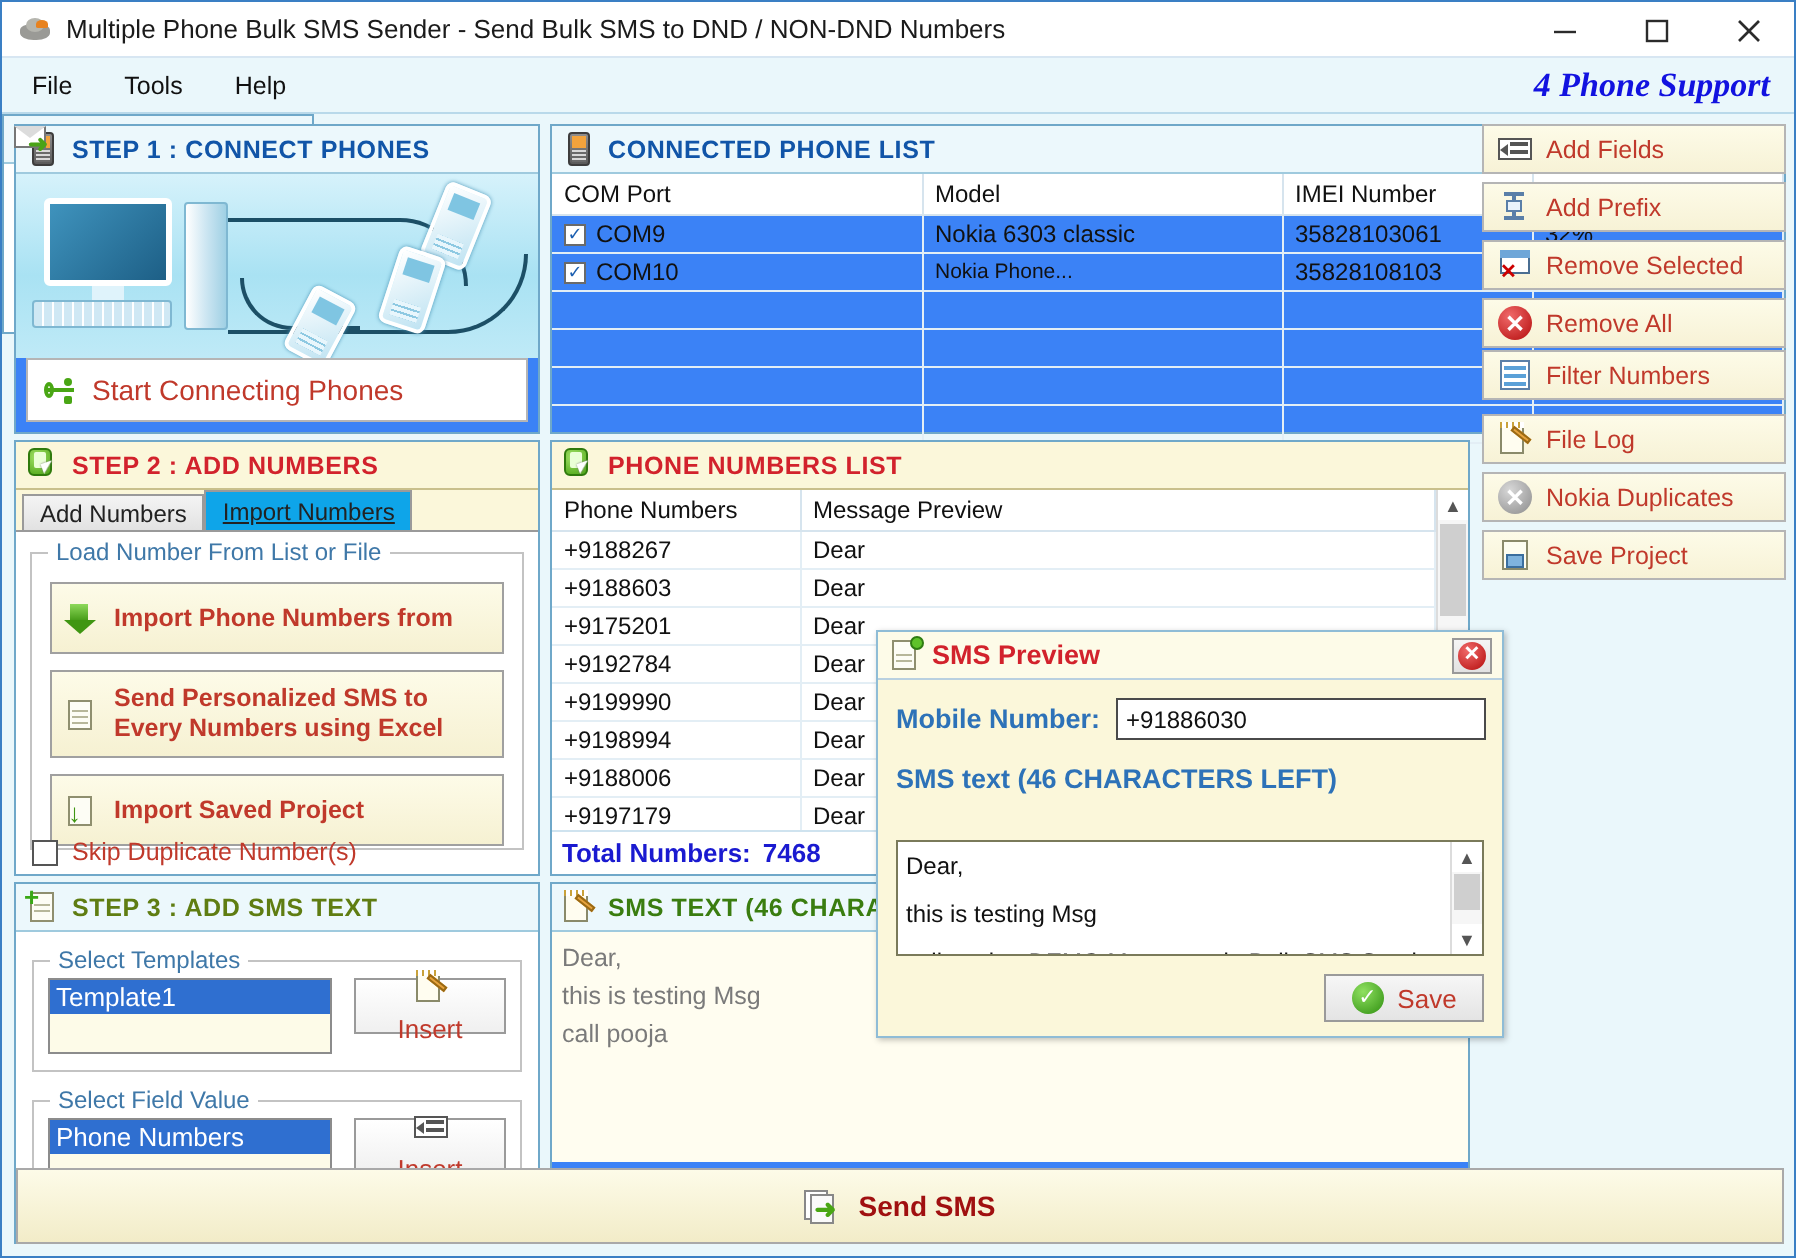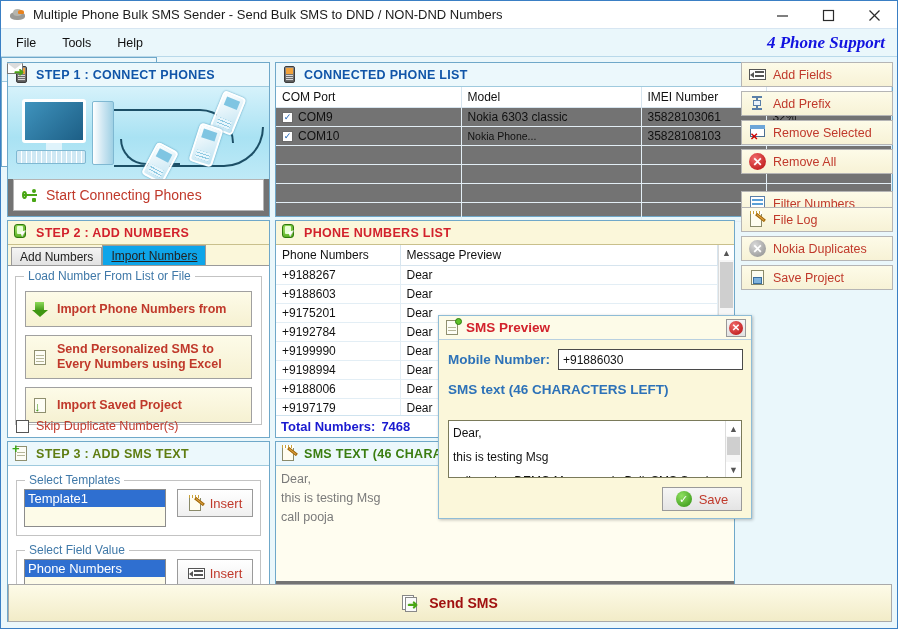--- a/index.html
+++ b/index.html
@@ -57,21 +57,21 @@
   }
   .menu-item { padding: 3px 11px; margin-left:4px; font-size:12.5px; color:#111; }
   .brand {
     position:absolute; right:12px; top:50%; transform:translateY(-50%);
     color:#1212e0; font-weight:bold; font-style:italic; font-size:17px;
     font-family:"Liberation Serif", serif;
   }
   
   .body-area { position:relative; width:898px; height:571px; background:#eaf7fb; }
   .panel {
-    position:absolute; background:#737373; border:1px solid #6fa8c9;
+    position:absolute; background:#3b82f6; border:1px solid #6fa8c9;
   }
   .panel-head {
     height:24px; display:flex; align-items:center; gap:6px; padding-left:5px;
     font-weight:bold; letter-spacing:.3px; font-size:12.5px;
   }
   .head-blue { background:#ecf8fc; color:#1155a8; border-bottom:1px solid #9fcade; }
   .head-cream { background:#fbf7da; color:#d2222c; border-bottom:1px solid #c9c08c; }
   .head-cream-olive { background:#ecf8fc; color:#5f7d12; border-bottom:1px solid #9fcade; }
   .head-green { background:#ecf8fc; color:#3a7d10; border-bottom:1px solid #9fcade; }
 
@@ -202,21 +202,21 @@
   .fgroup { position:absolute; left:8px; right:8px; border:1px solid #c3c3c3; }
   #tpl-group { top:14px; height:56px;padding-left:38px; }
   #fld-group { top:84px; height:56px; }
   .fgroup-title { position:absolute; left:8px; top:-8px; background:#fff; padding:0 4px;
      color:#3f78a8; font-size:12px; }
   .listbox { position:absolute; left:7px; top:8px; width:142px; height:38px;
      background:#fdfbe8; border:1px solid #8c8c8c; }
   .listbox .sel { background:#2f6fd0; color:#fff; font-size:13px; padding:1px 3px; }
   .ins-btn { position:absolute; right:7px; top:8px; width:76px; height:28px;
      background:linear-gradient(#ffffff,#f0f0f0); border:1px solid #9a9a9a; color:#c0392b;
-     font-size:13px; display:flex; align-items:center; justify-content:center; gap:5px; }
+     font-size:13px; display:flex; align-items:center; justify-content:center; gap:5px;flex-direction:column; }
 
   
   #conn { left:274px; top:5px; width:618px; height:155px; }
   #refresh-list { position:absolute; right:4px; top:3px; height:18px; padding:0 8px; font-size:12px;
      background:linear-gradient(#ffffff,#efefef); border:1px solid #b3b3b3; color:#b1332c;
      display:flex; align-items:center; }
   table.grid { width:100%; border-collapse:collapse; table-layout:fixed; font-size:12px; }
   table.grid th { text-align:left; font-weight:normal; color:#111; padding:3px 6px;
      border-right:1px solid #d6e4ee; border-bottom:1px solid #d6e4ee; background:#fff; }
   table.grid td { padding:2px 6px; border-right:1px solid #e3eef5; border-bottom:1px solid #e3eef5;
@@ -672,21 +672,21 @@
           <span class="bx"></span>
           <span class="tp"></span>
           <span class="x">✕</span>
         </span>
       <span>Remove Selected</span>
     </div>
     <div class="side-btn" style="top:92px;">
       <span class="ic-redx">✕</span>
       <span>Remove All</span>
     </div>
-    <div class="side-btn" style="top:134px;">
+    <div class="side-btn" style="top:118px;">
       <span class="ic ic-list">
           <span class="bx"></span>
           <span class="rw" style="top:4px"></span>
           <span class="rw" style="top:8px"></span>
           <span class="rw" style="top:12px"></span>
         </span>
       <span>Filter Numbers</span>
     </div>
     <div class="side-btn" style="top:150px;">
       <span class="ic ic-pencil">

